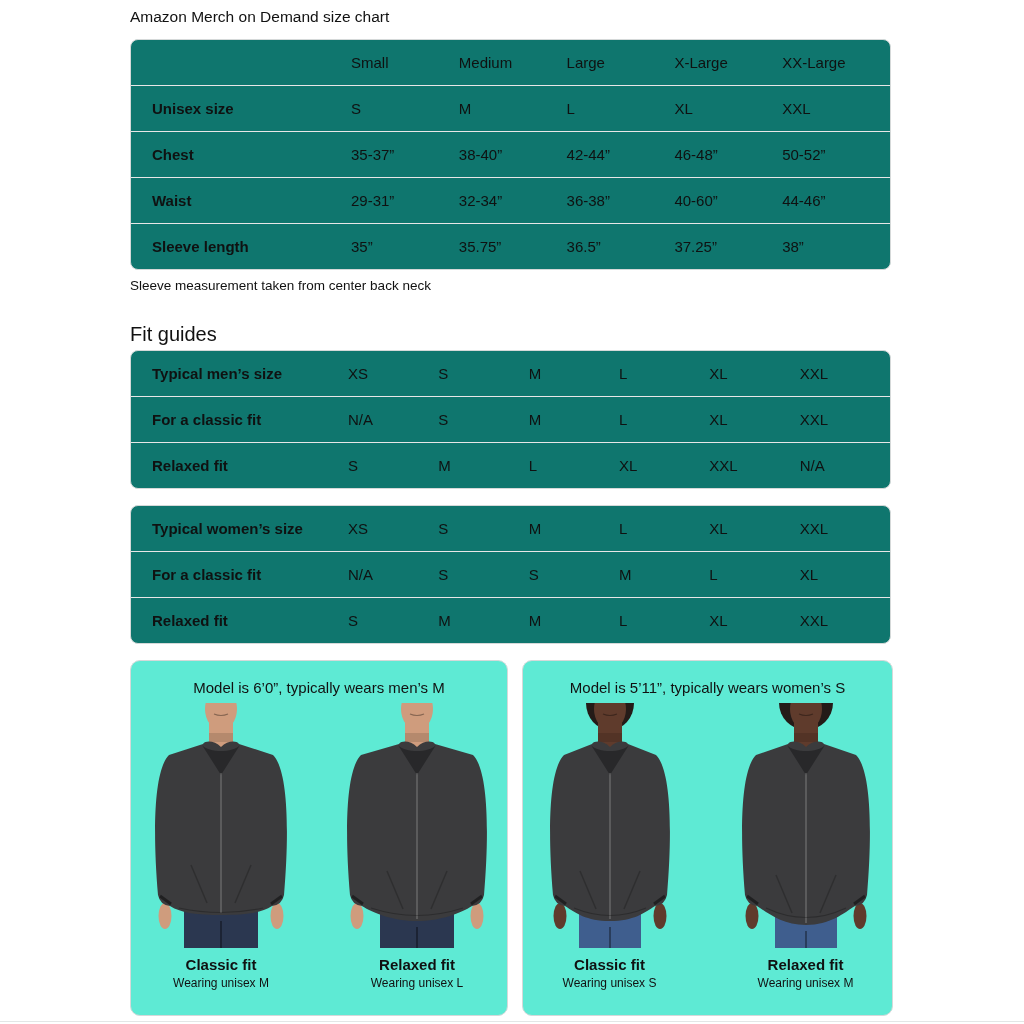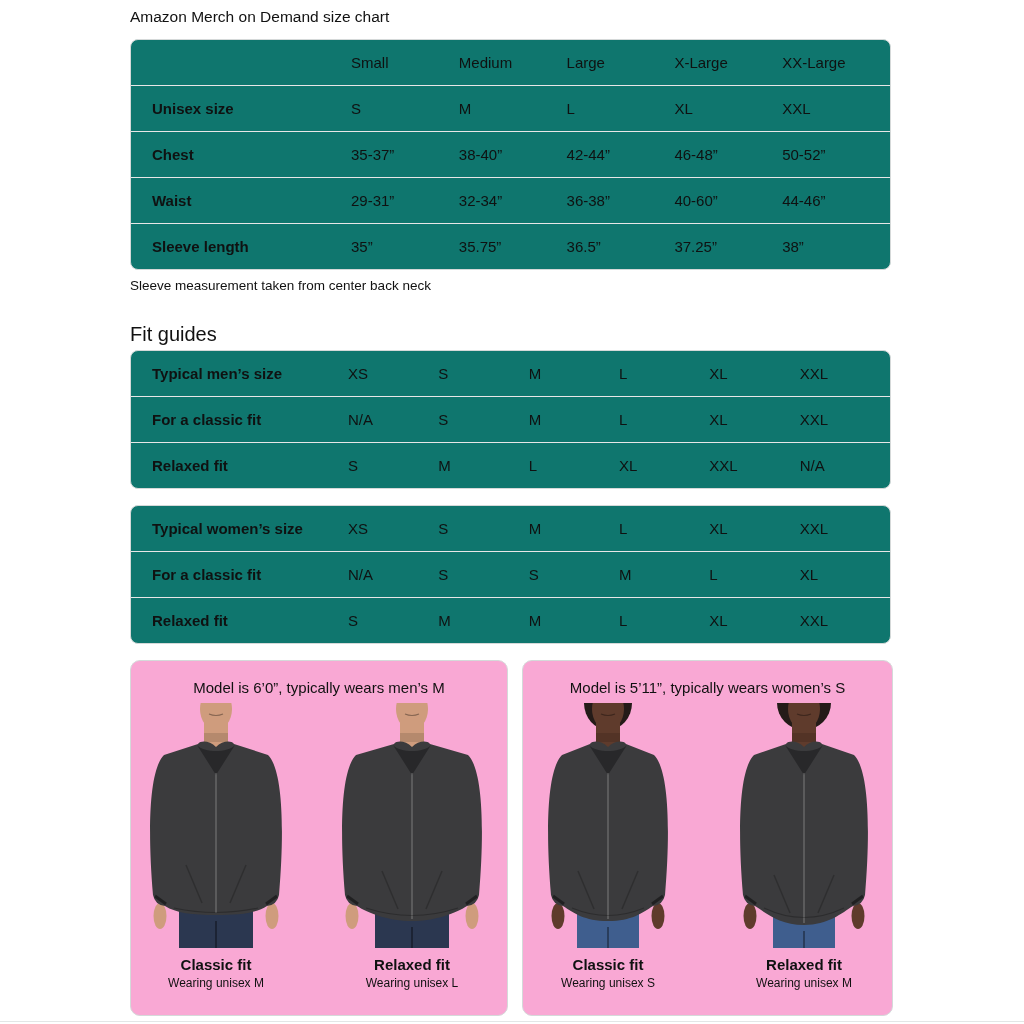--- a/index.html
+++ b/index.html
@@ -24,26 +24,26 @@
   .t-row{display:flex;height:45px;align-items:center;border-top:1px solid #e7e7e7;font-size:15px;}
   .t-row:first-child{border-top:none;}
   .t-label{box-sizing:border-box;padding-left:21px;font-weight:bold;}
   #size-chart .t-label{width:220px;}
   #fit-men .t-label,#fit-women .t-label{width:217px;}
   .t-cell{flex:1;min-width:0;}
   .t-head .t-label{font-weight:normal;}
 
   .cards{position:absolute;left:130px;top:660px;display:flex;gap:14px;}
   .card{
-    box-sizing:border-box;height:356px;border:1px solid #d5d9d9;border-radius:10px;background:#f9a8d4;
+    box-sizing:border-box;height:356px;border:1px solid #d5d9d9;border-radius:10px;background:#5eead4;
   }
   .card-men{width:378px;}
   .card-women{width:371px;}
   .card-title{text-align:center;margin-top:17px;font-size:15px;line-height:20px;color:#111;}
-  .figures{display:flex;justify-content:flex-start;gap:26px;margin-top:5px;}
+  .figures{display:flex;justify-content:center;gap:26px;margin-top:5px;}
   .figure{width:170px;}
   .figure svg{display:block;}
   .cap-bold{text-align:center;font-size:15px;font-weight:bold;margin-top:7px;line-height:19px;}
   .cap-sub{text-align:center;font-size:12px;line-height:19px;color:#111;}
 
   .bottom-divider{left:0;top:1021px;width:1024px;height:0;border-top:1px solid #e3e6e6;}
 </style>
 </head>
 <body>
 

